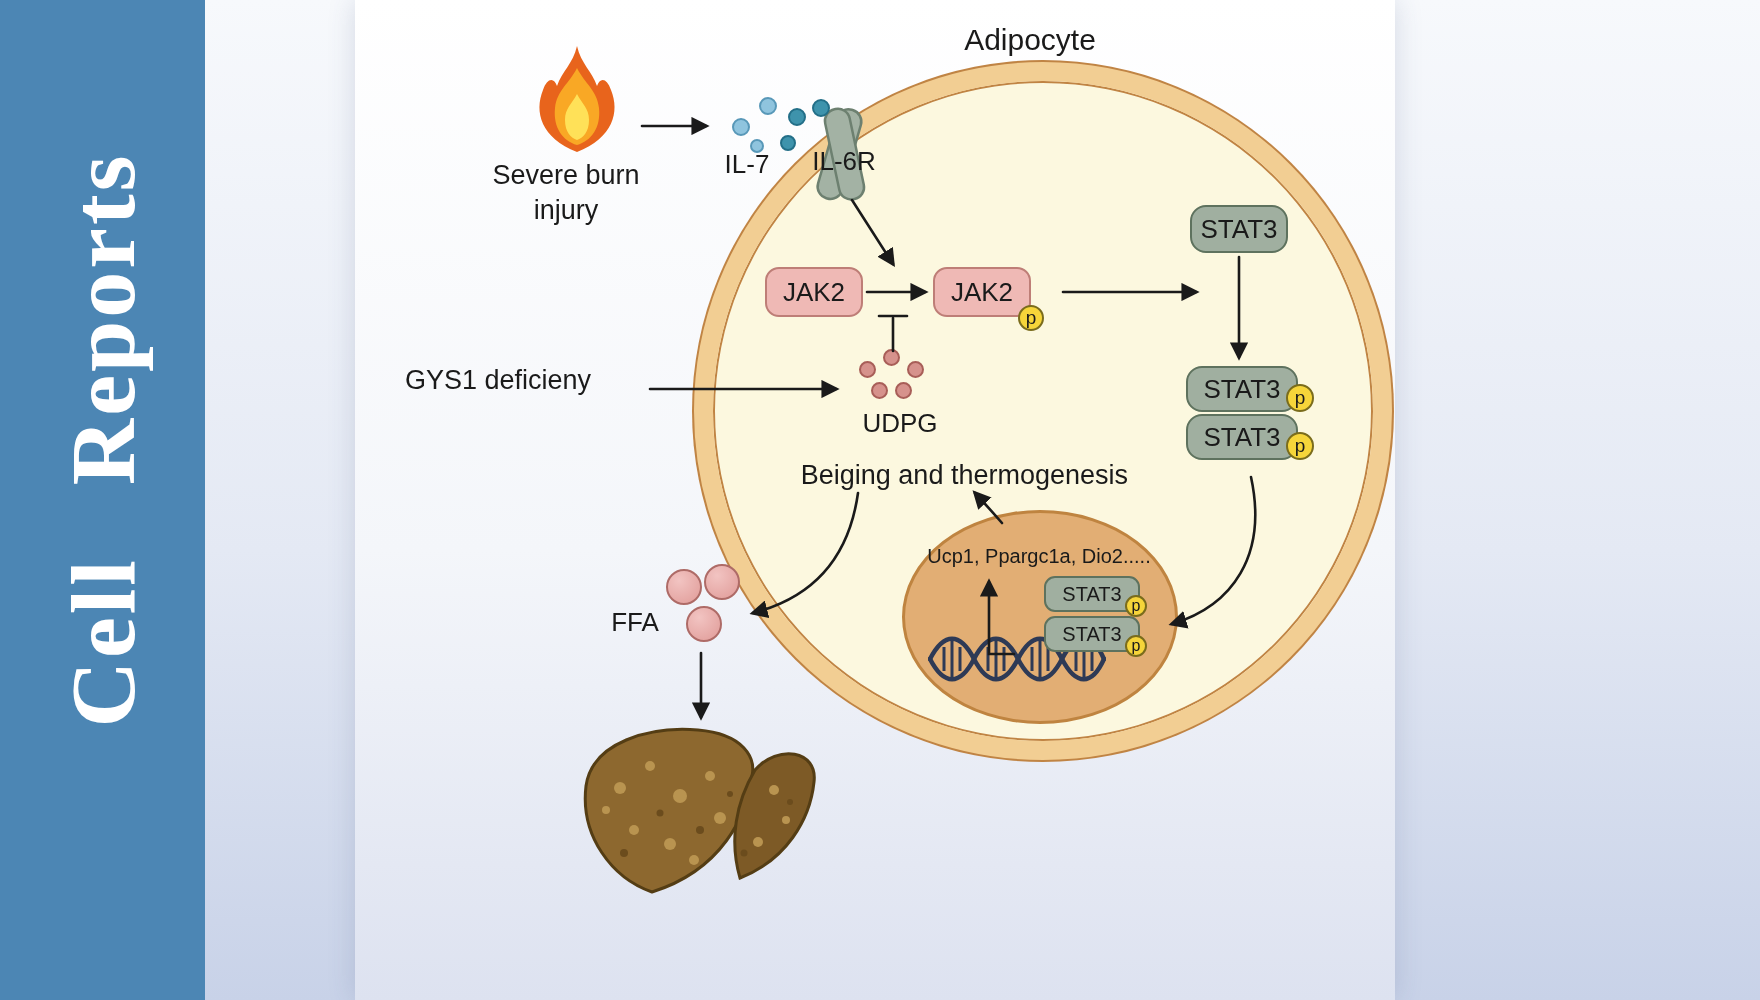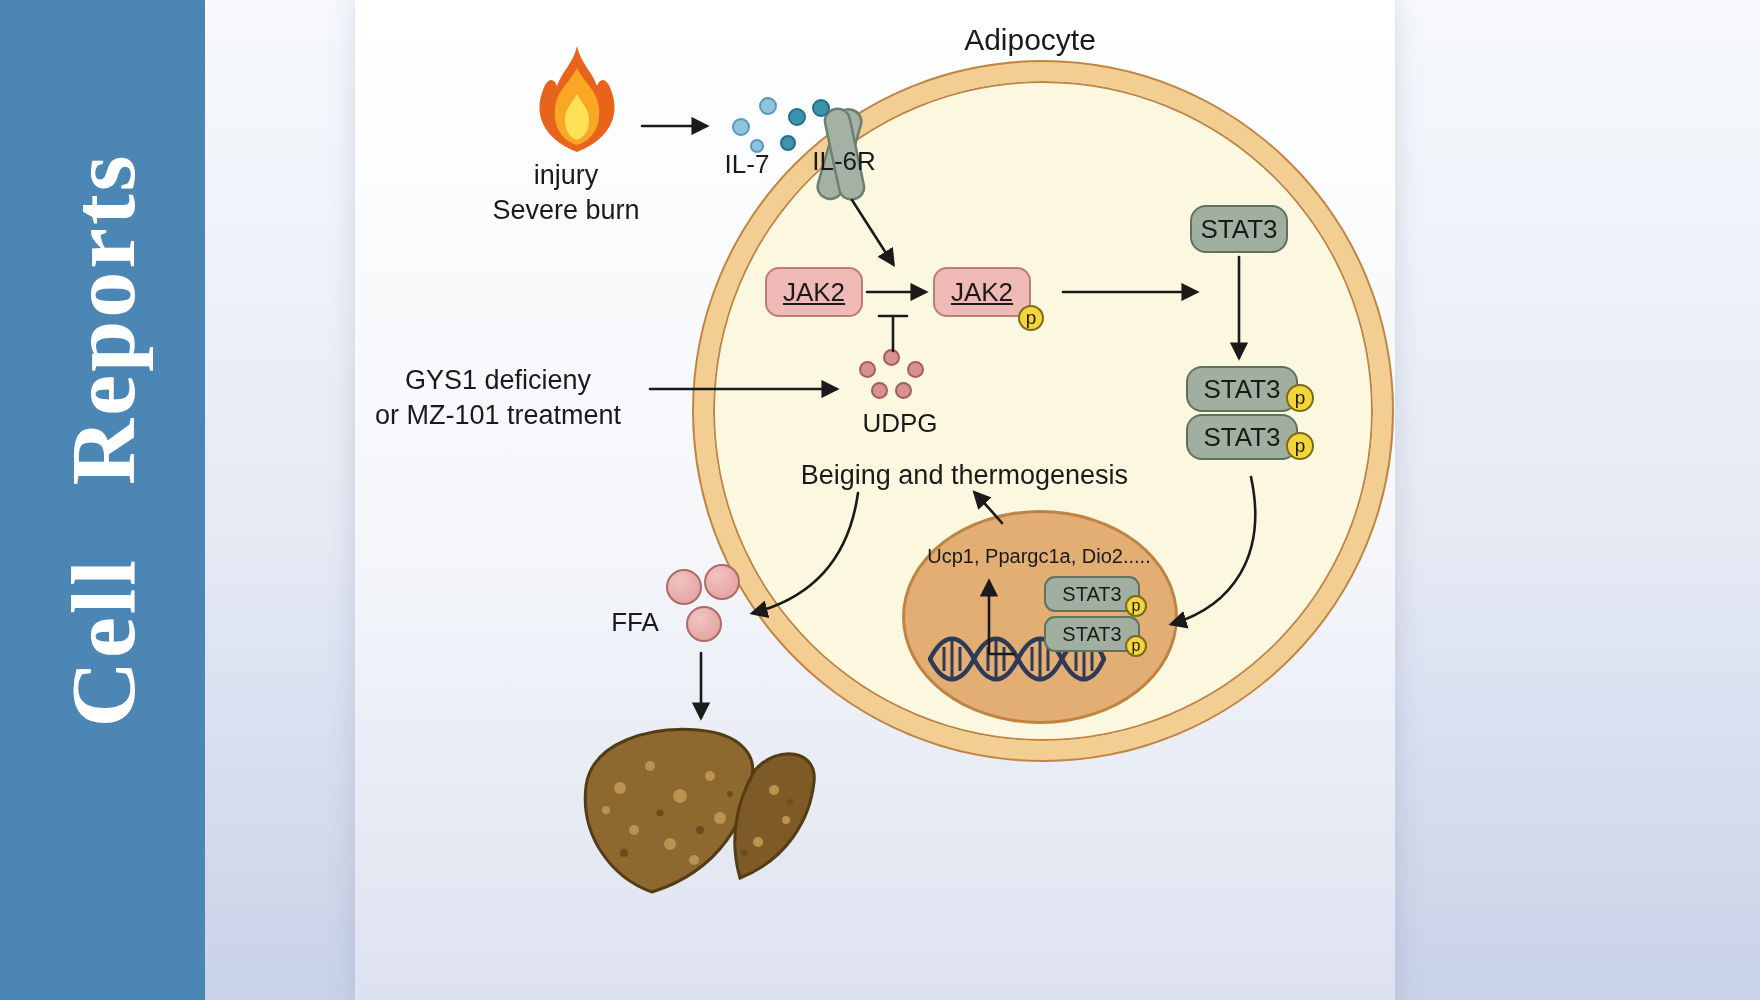--- a/index.html
+++ b/index.html
@@ -34,21 +34,21 @@
     position:absolute; left:902px; top:510px; width:276px; height:214px;
     border-radius:50%; background:#E2AE74; border:3px solid #BF8440;
     z-index:2; box-sizing:border-box;
   }
   .lbl { position:absolute; text-align:center; z-index:4; line-height:1.3;margin-top:6px; }
   .lbl span { display:block; }
   .box {
     position:absolute; display:flex; align-items:center; justify-content:center;
     z-index:4; box-sizing:border-box; font-size:26px;text-align:center;
   }
-  .box-pink { background:#EFB9B5; border:2.5px solid #BE7E77; border-radius:14px;text-decoration:underline; }
+  .box-pink { background:#EFB9B5; border:2.5px solid #BE7E77; border-radius:14px; }
   .box-sage { background:#A0AFA0; border:2.5px solid #5E725E; border-radius:16px; }
   .box-sage-sm { background:#A0AFA0; border:2px solid #5E725E; border-radius:11px; font-size:20px; }
   .p-badge {
     position:absolute; border-radius:50%; background:#F6D53A; border:2px solid #7A6C1C;
     display:flex; align-items:center; justify-content:center; font-size:19px;
     z-index:6; box-sizing:border-box;
   }
   .dot { position:absolute; border-radius:50%; z-index:4; box-sizing:border-box; }
   .dot-il6-light { background:#8FC4DE; border:2px solid #5898B8; }
   .dot-il6-dark  { background:#3E93AC; border:2px solid #236F88; }
@@ -70,22 +70,22 @@
 
   <div class="cell-circle"></div>
   <div class="lbl" style="left:880px; top:14px; width:300px; font-size:30px;">Adipocyte</div>
 
   <svg class="icon-svg" style="left:527px; top:44px; z-index:4;" width="100" height="112" viewBox="0 0 100 112">
     <path d="M50 2 C46 20 35 27 30 42 C27 33 20 34 16 46 C7 68 14 94 50 108 C86 94 93 68 84 46 C80 34 73 33 70 42 C65 27 54 20 50 2 Z" fill="#E8641C"></path>
     <path d="M50 24 C42 40 30 46 28 64 C26 84 36 97 50 101 C64 97 74 84 72 64 C70 46 58 40 50 24 Z" fill="#F9A825"></path>
     <path d="M50 50 C45 60 38 64 38 76 C38 88 44 94 50 96 C56 94 62 88 62 76 C62 64 55 60 50 50 Z" fill="#FFE158"></path>
   </svg>
   <div class="lbl" style="left:452px; top:152px; width:228px; font-size:27px;">
+    <span>Severe burn</span>
     <span>injury</span>
-    <span>Severe burn</span>
   </div>
 
   <div>
     <div class="dot dot-il6-light" style="left:732px; top:118px; width:18px; height:18px;"></div>
     <div class="dot dot-il6-light" style="left:759px; top:97px;  width:18px; height:18px;"></div>
     <div class="dot dot-il6-dark" style="left:788px; top:108px; width:18px; height:18px;"></div>
     <div class="dot dot-il6-dark" style="left:812px; top:99px;  width:18px; height:18px;"></div>
     <div class="dot dot-il6-dark" style="left:780px; top:135px; width:16px; height:16px;"></div>
     <div class="dot dot-il6-light" style="left:750px; top:139px; width:14px; height:14px;"></div>
   </div>
@@ -115,21 +115,20 @@
     <span>STAT3</span>
   </div>
   <div class="p-badge" style="left:1286px; top:384px; width:28px; height:28px;">p</div>
   <div class="box box-sage" style="left:1186px; top:414px; width:112px; height:46px;">
     <span>STAT3</span>
   </div>
   <div class="p-badge" style="left:1286px; top:432px; width:28px; height:28px;">p</div>
 
   <div class="lbl" style="left:350px; top:357px; width:296px; font-size:27px;">
     <span>GYS1 deficieny</span>
-    <span>or MZ-101 treatment</span>
   </div>
 
   <div>
     <div class="dot dot-udpg" style="left:859px; top:361px; width:17px; height:17px;"></div>
     <div class="dot dot-udpg" style="left:883px; top:349px; width:17px; height:17px;"></div>
     <div class="dot dot-udpg" style="left:907px; top:361px; width:17px; height:17px;"></div>
     <div class="dot dot-udpg" style="left:871px; top:382px; width:17px; height:17px;"></div>
     <div class="dot dot-udpg" style="left:895px; top:382px; width:17px; height:17px;"></div>
   </div>
   <div class="lbl" style="left:838px; top:401px; width:124px; font-size:26px;">UDPG</div>

